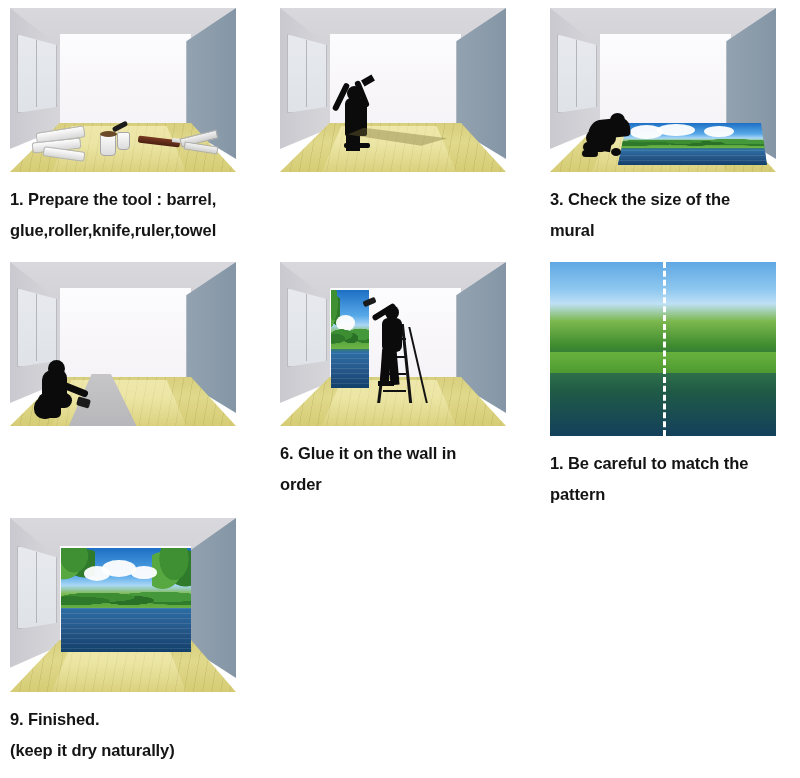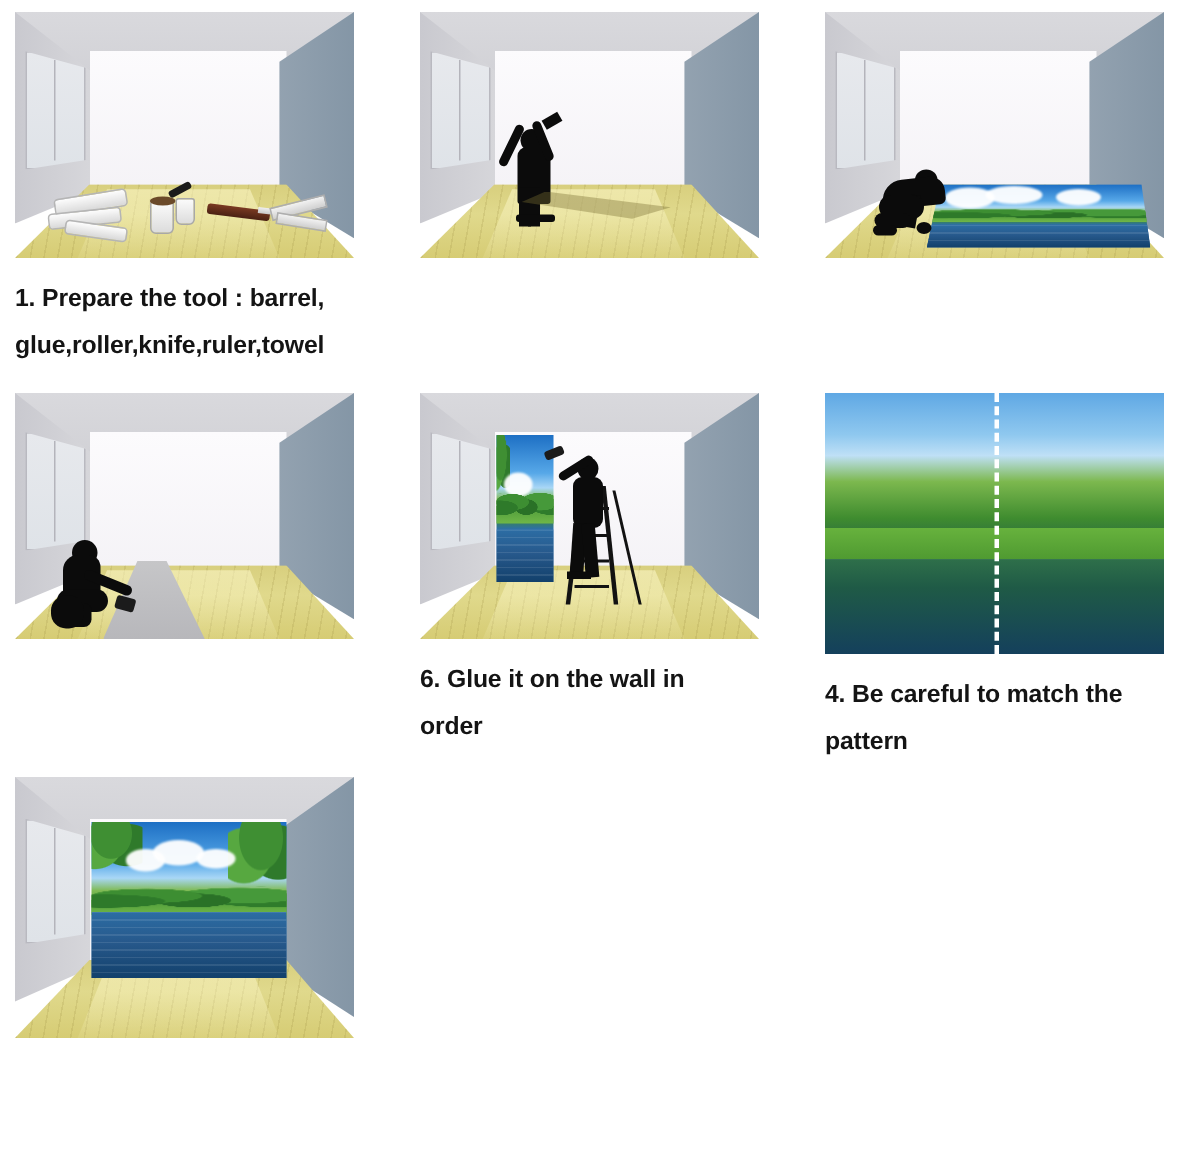--- a/index.html
+++ b/index.html
@@ -290,20 +290,22 @@
             <div class="sil head" style="left:48%;top:0%;width:15px;height:14px;"></div>
             <div class="sil" style="left:10%;top:10%;width:42px;height:19px;border-radius:14px 10px 4px 4px;transform:rotate(-6deg);"></div>
             <div class="sil" style="left:42%;top:30%;width:6px;height:22px;transform:rotate(10deg);"></div>
             <div class="sil" style="left:50%;top:62%;width:10px;height:8px;border-radius:50%;"></div>
             <div class="sil" style="left:8%;top:30%;width:30px;height:16px;border-radius:8px;"></div>
             <div class="sil" style="left:2%;top:52%;width:24px;height:10px;border-radius:5px;"></div>
             <div class="sil" style="left:0%;top:66%;width:16px;height:7px;border-radius:4px;"></div>
           </div>
         </div>
       </div>
+      <div class="caption">3. Check the size of the
+     mural</div>
     </div>
 
 
     <div class="panel">
       <div class="thumb">
         <div class="room">
           <div class="ceiling"></div>
           <div class="wall-left"></div>
           <div class="win">
               <i></i>
@@ -380,21 +382,21 @@
           <div class="cloud" style="left:22%;top:2%;width:26%;height:18%;"></div>
           <div class="cloud" style="left:44%;top:6%;width:24%;height:16%;"></div>
           <div class="treeline" style="top:14%;height:40%;"></div>
           <div style="position:absolute;left:0;right:0;top:52%;height:12%;
                       background:linear-gradient(180deg,#67b23d,#4f9a31);"></div>
           <div class="water" style="position:absolute;left:0;right:0;bottom:0;height:36%;
                       background:linear-gradient(180deg,#2e6f4a 0%,#1f5a46 30%,#14405c 100%);"></div>
           <div class="dash-v" style="left:50%;"></div>
         </div>
       </div>
-      <div class="caption">4. Be careful to match the
+      <div class="caption">1. Be careful to match the
      pattern</div>
     </div>
 
 
     <div class="panel col3">
       <div class="thumb" style="height:174px;">
         <div class="room">
           <div class="ceiling"></div>
           <div class="wall-left"></div>
           <div class="win">
@@ -409,16 +411,18 @@
             <div class="canopy" style="left:-6%;top:-8%;width:32%;height:40%;"></div>
             <div class="canopy" style="right:-4%;top:-10%;width:34%;height:52%;"></div>
             <div class="cloud" style="left:18%;top:18%;width:20%;height:14%;"></div>
             <div class="cloud" style="left:32%;top:12%;width:26%;height:16%;"></div>
             <div class="cloud" style="left:54%;top:18%;width:20%;height:12%;"></div>
             <div class="treeline" style="top:38%;height:22%;"></div>
             <div class="water" style="height:42%;"></div>
           </div>
         </div>
       </div>
+      <div class="caption">9. Finished.
+     (keep it dry naturally)</div>
     </div>
 
   </div>
 </div>
 
 </body></html>

